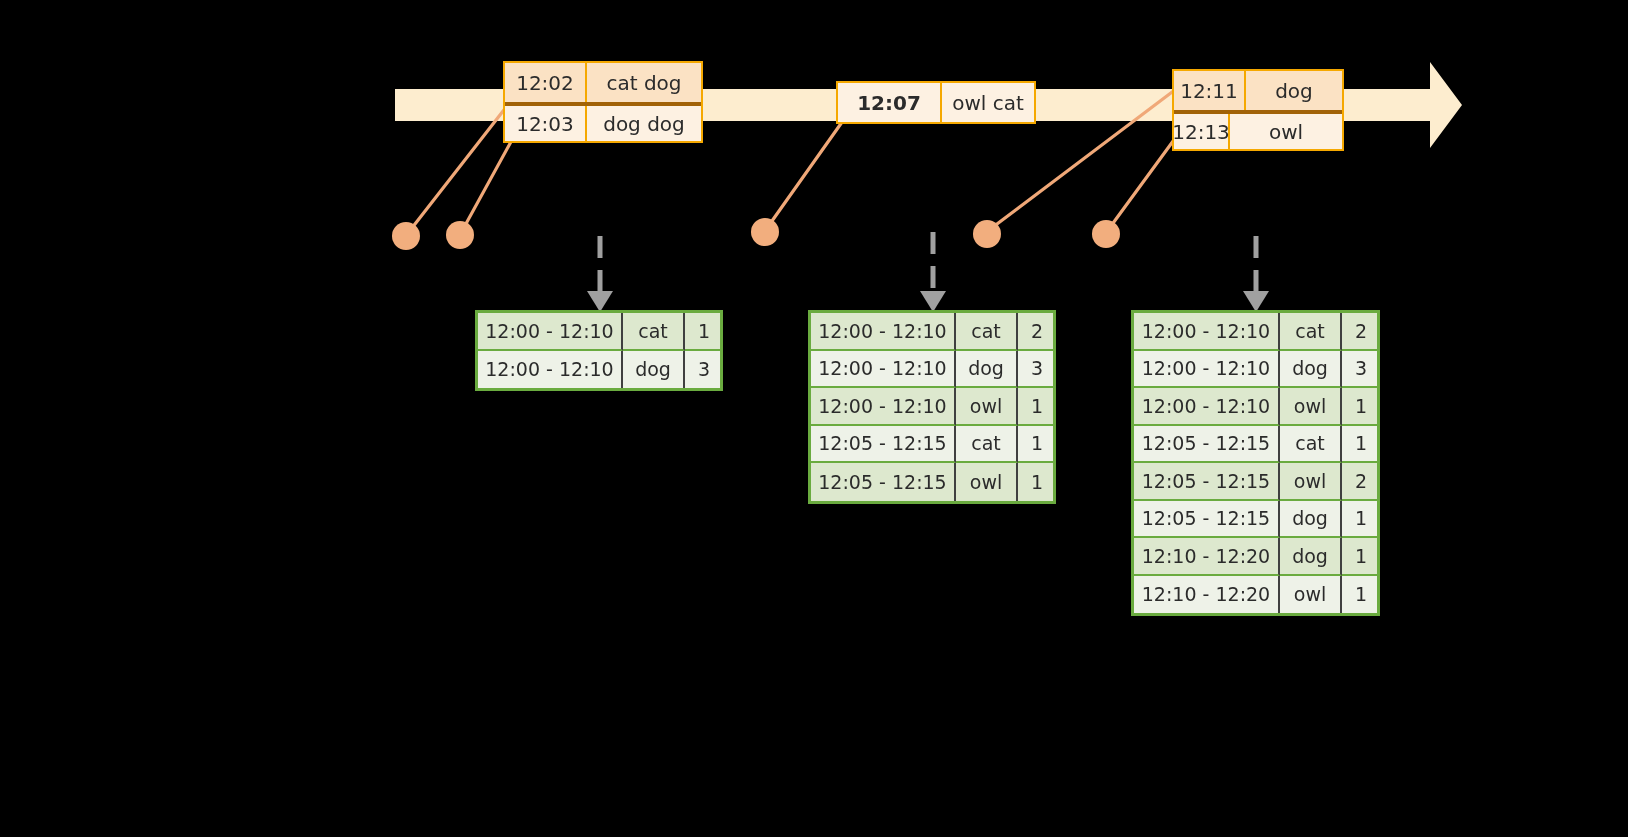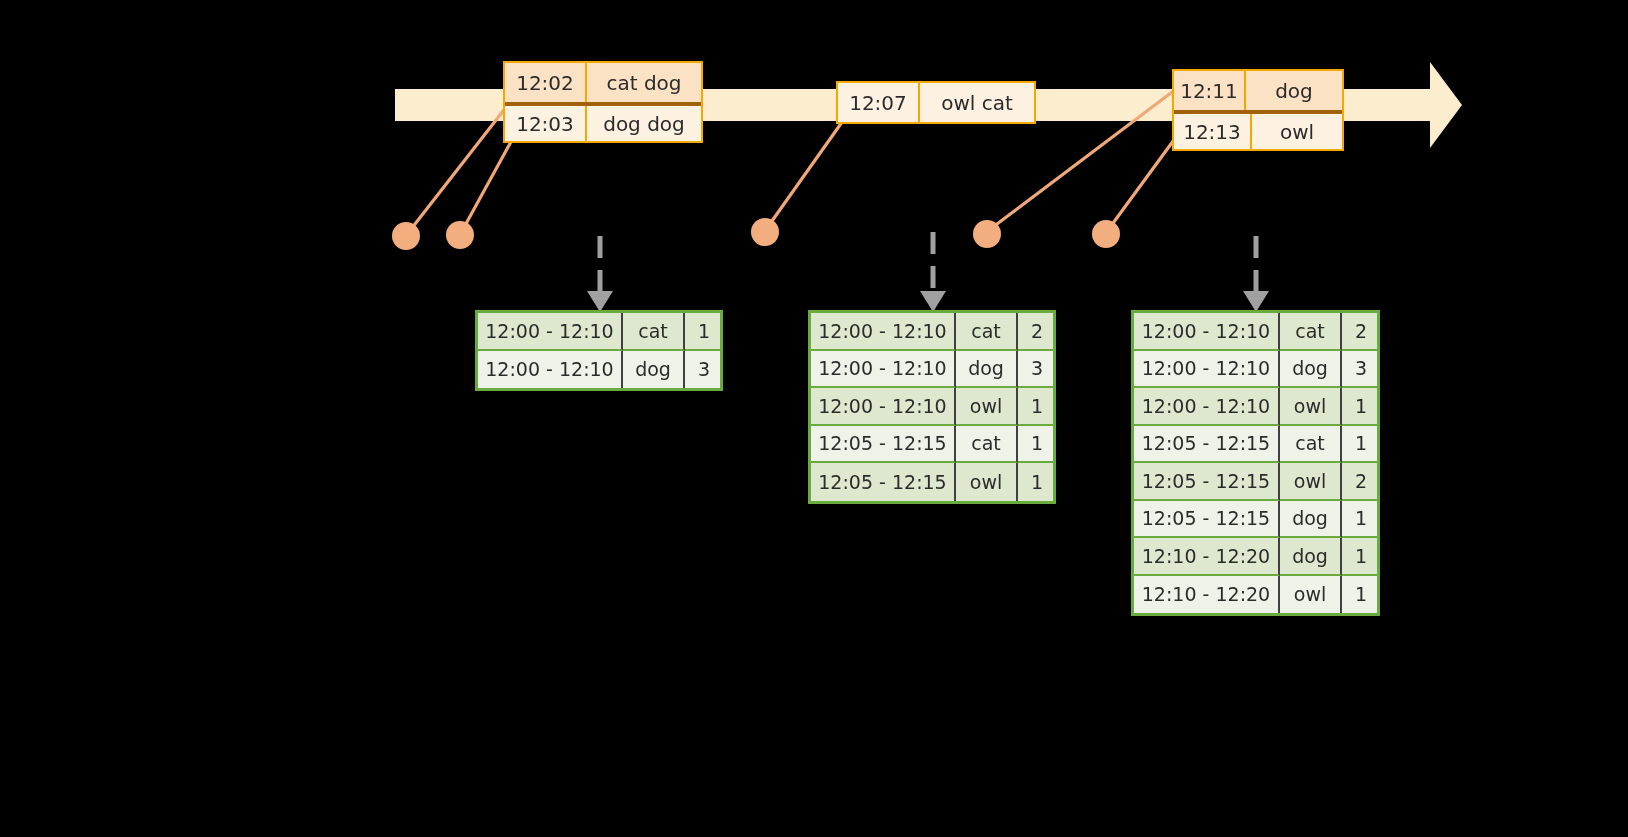--- a/index.html
+++ b/index.html
@@ -145,32 +145,32 @@
       <span class="event-val">cat dog</span>
     </div>
     <div class="event-row r1">
       <span class="event-time" style="width:82px;">12:03</span>
       <span class="event-val">dog dog</span>
     </div>
   </div>
 
   <div class="event-group" style="left:836px; top:81px; width:200px;">
     <div class="event-row r1">
-      <span class="event-time" style="width:82px;">12:07</span>
+      <span class="event-time" style="width:104px;font-weight:bold;">12:07</span>
       <span class="event-val">owl cat</span>
     </div>
   </div>
 
   <div class="event-group" style="left:1172px; top:69px; width:172px;">
     <div class="event-row r0">
       <span class="event-time" style="width:72px;">12:11</span>
       <span class="event-val">dog</span>
     </div>
     <div class="event-row r1">
-      <span class="event-time" style="width:78px;">12:13</span>
+      <span class="event-time" style="width:56px;">12:13</span>
       <span class="event-val">owl</span>
     </div>
   </div>
 
   <div class="result-table" style="left:475px; top:310px; width:248px;">
       <div class="res-row even">
         <span class="res-cell c-window" style="width: 145px;">12:00 - 12:10</span>
         <span class="res-cell c-key" style="width: 62px;">cat</span>
         <span class="res-cell c-count last" style="width: 38px;">1</span>
       </div>

